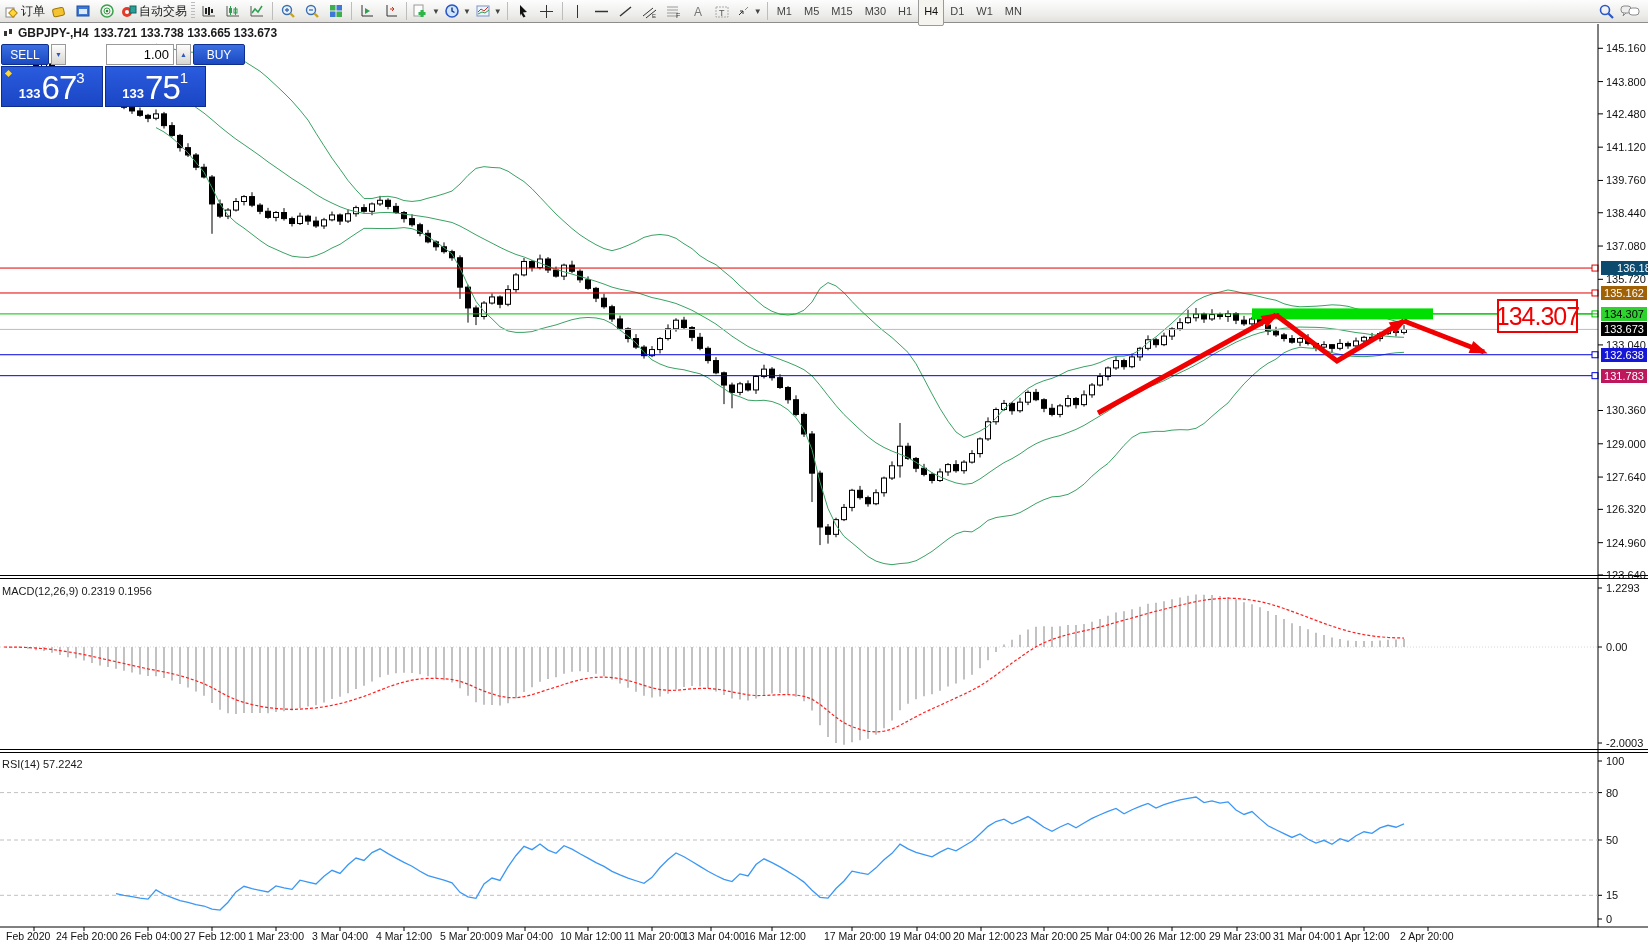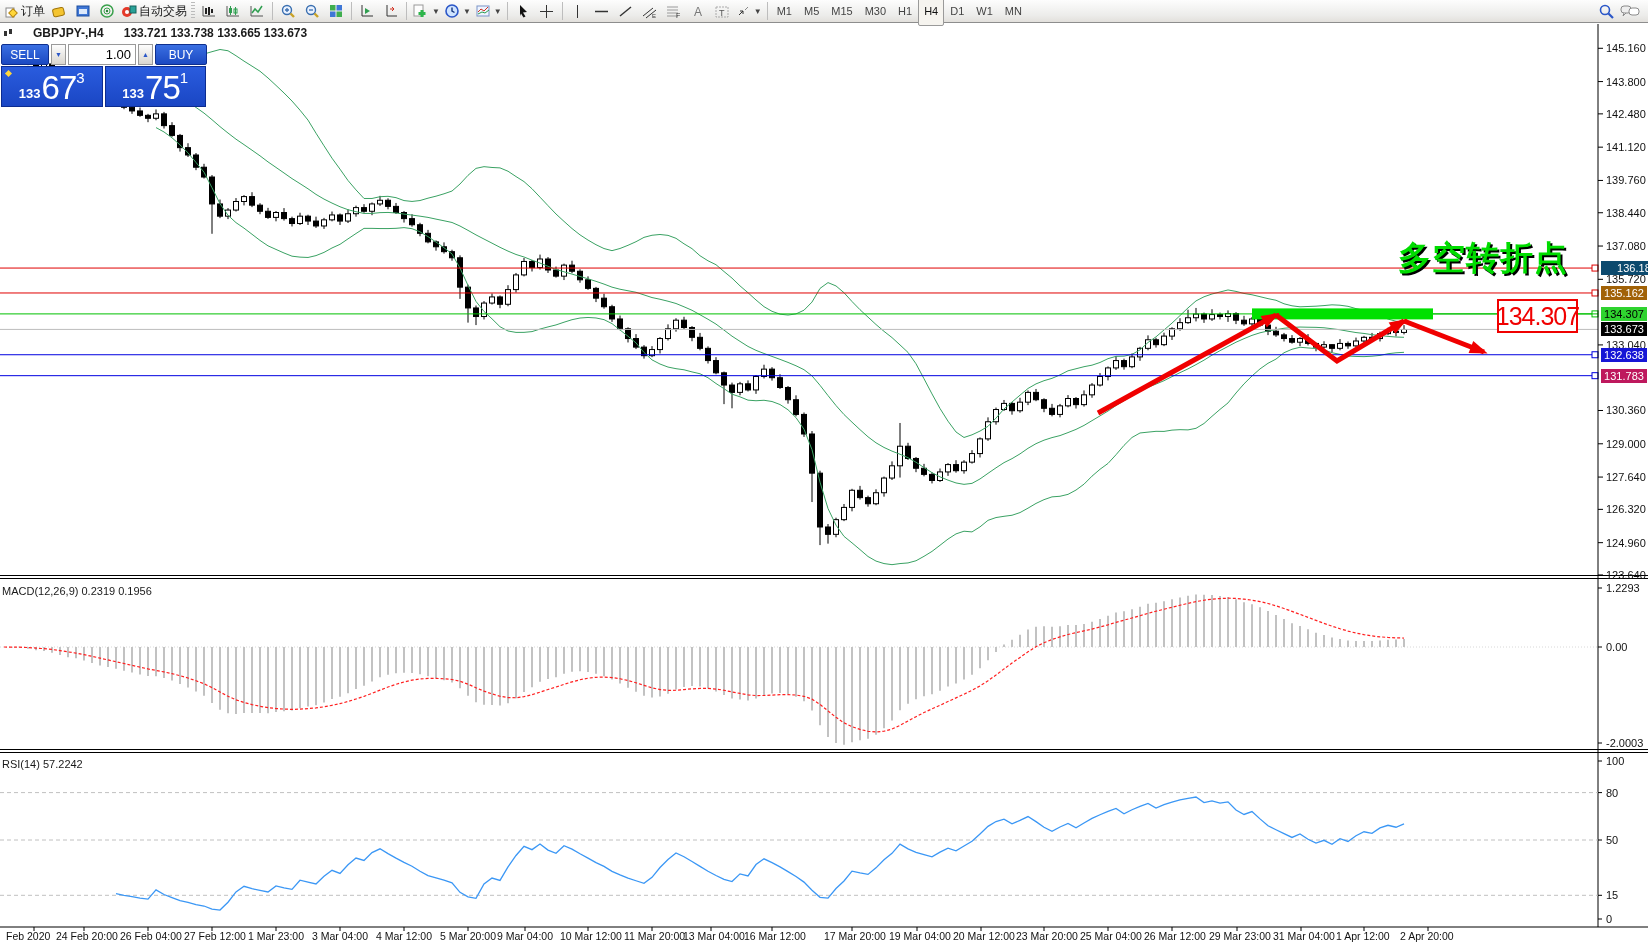--- a/index.html
+++ b/index.html
@@ -13,30 +13,30 @@
     padding:0 2px;border-radius:2px;gap:2px;}
   .tsep{width:1px;height:18px;background:#bdbdbd;margin:0 3px;}
   .grip{width:4px;height:18px;margin:0 2px;background:repeating-linear-gradient(#bbb 0 1px,transparent 1px 3px);}
   .caret{font-size:8px;color:#444;margin-left:1px;}
   .tflabel{font-size:11px;color:#444;padding:2px 6px;border-radius:2px;}
   .tflabel.active{background:#f6f4ef;border:1px solid #9a9a9a;padding:8px 5px;color:#111;}
   #tb-right{margin-left:auto;display:flex;align-items:center;margin-right:4px;}
   .cjk{font-size:12px;color:#1a1a1a;}
   
   #symbolbar{position:absolute;left:3px;top:26px;z-index:20;font-size:12px;font-weight:bold;
-    color:#1b1b1b;display:flex;align-items:center;gap:20px;}
+    color:#1b1b1b;display:flex;align-items:center;gap:5px;}
   
   #tradepanel{position:absolute;left:1px;top:44px;width:205px;z-index:25;}
   #tp-row1{display:flex;height:21px;gap:2px;}
   .tp-btn{flex:0 0 46px;background:linear-gradient(#3a6fe2,#1b49c2);border:1px solid #0e2f8e;color:#fff;
     font-size:12px;display:flex;align-items:center;justify-content:center;border-radius:2px;}
   .spin{flex:0 0 13px;background:linear-gradient(#fdfdfd,#d9d6d0);border:1px solid #9a9a9a;
     display:flex;align-items:center;justify-content:center;font-size:7px;color:#2b57c8;}
   #tp-vol{flex:1 1 auto;width:58px;border:1px solid #9a9a9a;font-size:13px;text-align:right;
-    padding:0 4px;font-family:"Liberation Sans",sans-serif;}
+    padding:0 4px;font-family:"Liberation Sans",sans-serif;margin-left:38px;}
   .tp-buy{flex:0 0 50px;}
   #tp-row2{display:flex;height:41px;margin-top:1px;gap:2px;}
   .pricebox{flex:1;background:linear-gradient(#2a5cde,#1a46c4);border:1px solid #0c2c90;color:#fff;
     display:flex;align-items:flex-end;justify-content:center;padding-bottom:2px;position:relative;}
   .pb-small{font-size:13px;font-weight:bold;line-height:20px;margin-right:1px;}
   .pb-big{font-size:33px;line-height:33px;letter-spacing:-1px;text-align:center;}
   .pb-sup{font-size:15px;line-height:15px;align-self:flex-start;margin-top:3px;}
   .pb-diamond{position:absolute;left:4px;top:4px;width:5px;height:5px;background:#ffd73a;transform:rotate(45deg);}
   
   #turnpoint{position:absolute;left:1398px;top:236px;z-index:15;font-size:33px;font-weight:bold;
@@ -957,21 +957,20 @@
         <span class="pb-sup">3</span>
       </div>
       <div class="pricebox">
         <span class="pb-small">133</span>
         <span class="pb-big">75</span>
         <span class="pb-sup">1</span>
       </div>
     </div>
   </div>
 
-  <div id="turnpoint">多空转折点</div>
   <div id="pricebox134">134.307</div>
 
   <div class="indlabel" style="top:585px;">
     <span>MACD(12,26,9)</span> <span>0.2319 0.1956</span>
   </div>
   <div class="indlabel" style="top:758px;">
     <span>RSI(14)</span> <span>57.2242</span>
   </div>
 
   <div id="tags">

